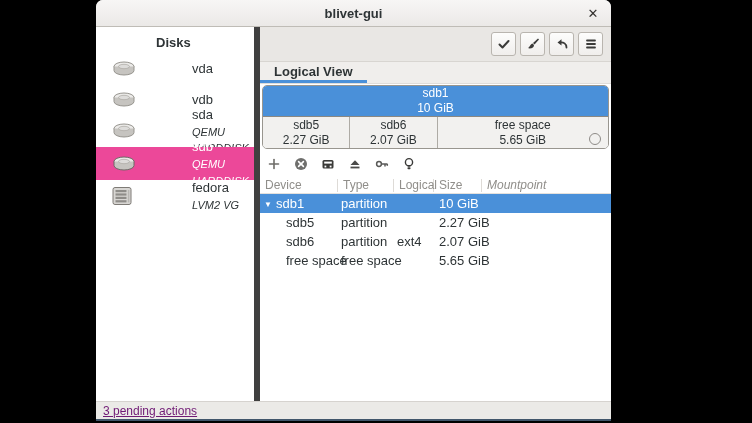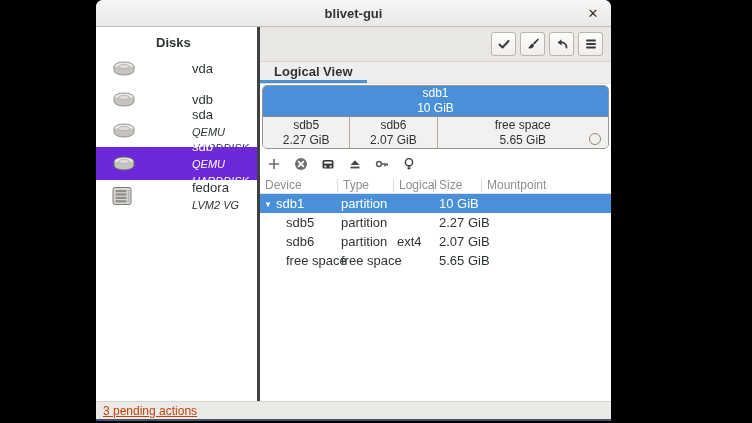--- a/index.html
+++ b/index.html
@@ -20,34 +20,34 @@
   .titlebar .title { font-size:13px; font-weight:bold; color:#2e3436; }
   .close-btn {
     position:absolute; right:9px; top:4px; width:18px; height:18px;
     display:flex; align-items:center; justify-content:center;
     font-size:13px; color:#34322f; cursor:default;
   }
   
   .main { flex:1; display:flex; min-height:0; }
   .sidebar {
     width:164px; flex:0 0 164px; background:#fff;
-    border-right:3px solid #404040; overflow:hidden;
+    border-right:6px solid #404040; overflow:hidden;
   }
   .side-header {
     font-size:13px; font-weight:bold; color:#2e3436;
     padding:8px 0 2px 60px; height:26px;
   }
   .side-item {
     height:31px; display:flex; align-items:center; position:relative;
   }
   .side-item .disk-icon { position:absolute; left:15px; top:50%; transform:translateY(-50%); }
   .side-item .labels { margin-left:96px; line-height:1.05; }
   .side-item .name { font-size:13px; color:#2e3436; }
   .side-item .sub  { font-size:11px; font-style:italic; color:#2e3436; }
-  .side-item.selected { background:#6d28d9; height:33px; }
+  .side-item.selected { background:#ec4899; height:33px; }
   .side-item.selected .name, .side-item.selected .sub { color:#ffffff; }
   .two-line { height:32px; }
 
   
   .pane { flex:1; display:flex; flex-direction:column; min-width:0; background:#fff; }
   .top-toolbar {
     height:35px; flex:0 0 35px; background:#e9e7e4;
     border-bottom:1px solid #d8d5d1;
     display:flex; align-items:center; justify-content:flex-end;
     gap:4px; padding-right:8px;
@@ -105,40 +105,40 @@
   .tbl-header {
     height:17px; display:flex; align-items:center;
     border-bottom:1px solid #e4e1dd; color:#908e8a; font-size:12px;
   }
   .hcell { padding-left:5px; border-right:1px solid #dedbd7; height:13px; line-height:13px; }
   .hcell:last-child { border-right:none; }
   .col-device { width:78px; flex:0 0 78px; }
   .col-type   { width:56px; flex:0 0 56px; }
   .col-format { width:40px; flex:0 0 40px; }
   .col-size   { width:48px; flex:0 0 48px; }
-  .col-mount  { flex:1; }
+  .col-mount  { flex:1;font-style:italic; }
   .tbl-row { height:19px; display:flex; align-items:center; font-size:13px; color:#2e3436; white-space:nowrap; }
   .tbl-row .cell { overflow:visible; }
   .tbl-row.selected { background:#4a90d9; color:#fff; }
   .dev0 { padding-left:16px; position:relative; }
   .dev1 { padding-left:26px; }
   .expander {
     position:absolute; left:4px; top:50%; transform:translateY(-50%);
     font-size:8px; color:#fff;
   }
   .cell-pad { padding-left:3px; }
   .size-pad { padding-left:5px; }
 
   
   .statusbar {
     height:18px; flex:0 0 18px; background:#ebeae7;
     border-top:1px solid #d6d3cf;
     display:flex; align-items:center; padding-left:7px;
   }
-  .statusbar a { font-size:12px; color:#c2410c; text-decoration:underline; }
+  .statusbar a { font-size:12px; color:#701a75; text-decoration:underline; }
   svg { display:block; }
 </style>
 </head>
 <body>
 
 <div class="window">
 
   <div class="titlebar">
     <span class="title">blivet-gui</span>
     <span class="close-btn">✕</span>

